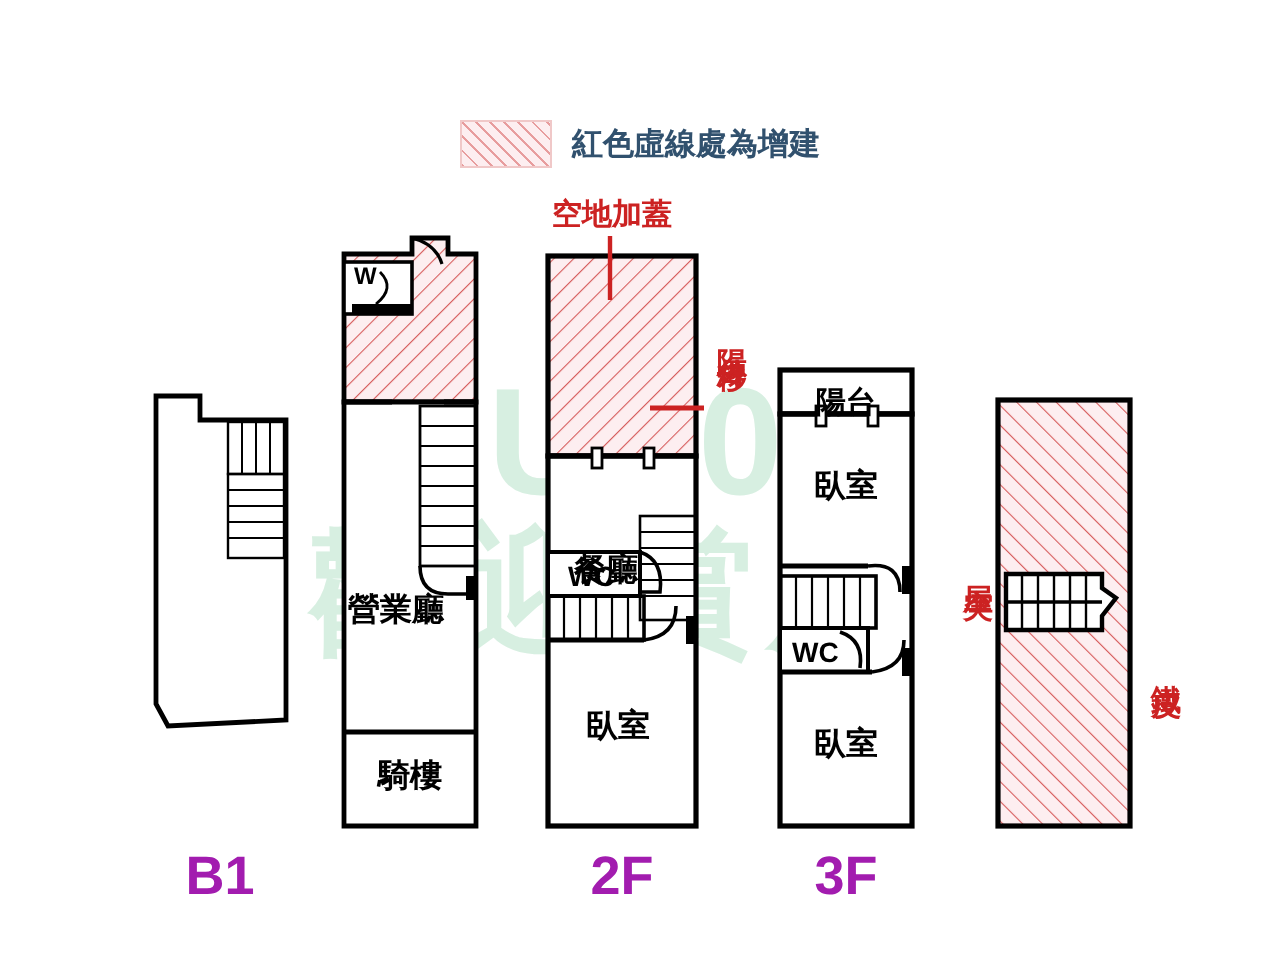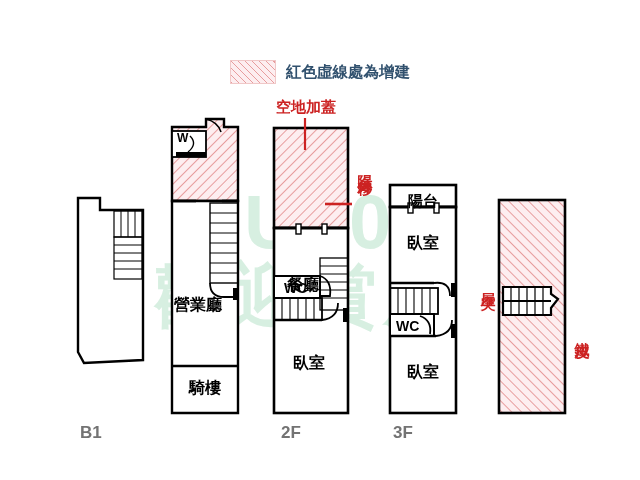--- a/index.html
+++ b/index.html
@@ -45,23 +45,23 @@
   }
   .wm-top{left:185px;top:178px;font-size:76px;letter-spacing:4px;}
   .wm-bot{left:155px;top:250px;font-size:70px;letter-spacing:6px;}
 
   
   svg#plan{position:absolute;left:0;top:0;width:640px;height:480px;}
 
   
   .floor-label{
     position:absolute;
-    font-size:17px;font-weight:bold;
-    color:#737373;
-    text-align:left;
+    font-size:27px;font-weight:bold;
+    color:#a21caf;
+    text-align:center;
     white-space:nowrap;
   }
 
   
   .room-label{
     position:absolute;
     font-size:16px;font-weight:bold;
     color:#000000;
     white-space:nowrap;
     text-align:center;

